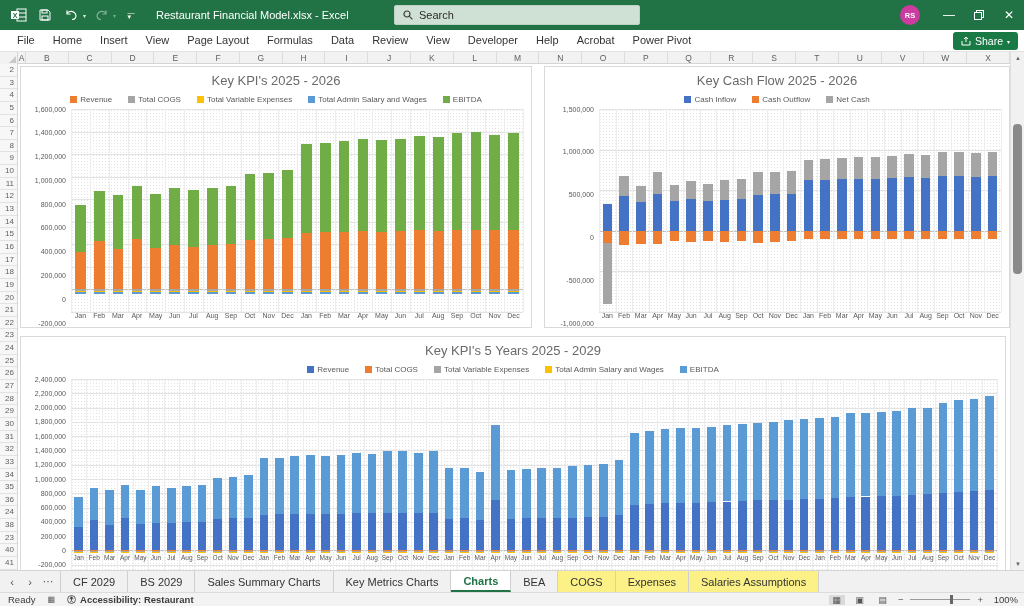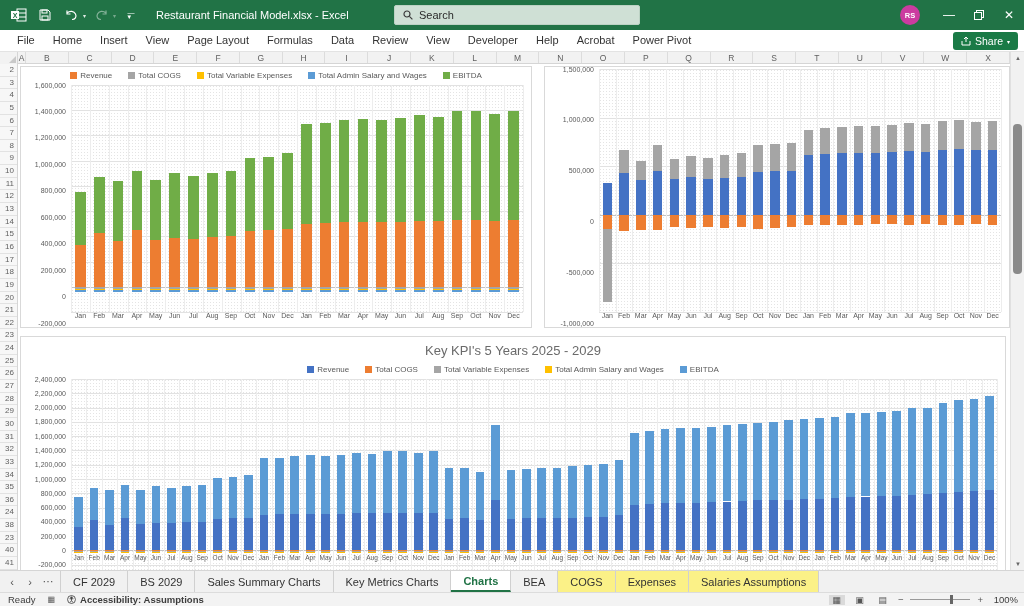--- a/index.html
+++ b/index.html
@@ -255,20 +255,21 @@
         <div class="row-h">35</div>
         <div class="row-h">36</div>
         <div class="row-h">24</div>
         <div class="row-h">38</div>
         <div class="row-h">23</div>
         <div class="row-h">40</div>
         <div class="row-h">41</div>
       </div>
 
     <div class="chart c1">
+      <div class="ch-title">Key KPI's 2025 - 2026</div>
       <div class="ch-legend">
           <span class="lg-item">
             <span class="lg-sw" style="background: rgb(237, 125, 49);"></span>
             <span>Revenue</span>
           </span>
           <span class="lg-item">
             <span class="lg-sw" style="background: rgb(165, 165, 165);"></span>
             <span>Total COGS</span>
           </span>
           <span class="lg-item">
@@ -479,20 +480,35 @@
               <span>Sep</span>
               <span>Oct</span>
               <span>Nov</span>
               <span>Dec</span>
             </div>
         </div>
       </div>
     </div>
 
     <div class="chart c2">
+      <div class="ch-title">Key Cash Flow 2025 - 2026</div>
+      <div class="ch-legend">
+          <span class="lg-item">
+            <span class="lg-sw" style="background: rgb(68, 114, 196);"></span>
+            <span>Cash Inflow</span>
+          </span>
+          <span class="lg-item">
+            <span class="lg-sw" style="background: rgb(237, 125, 49);"></span>
+            <span>Cash Outflow</span>
+          </span>
+          <span class="lg-item">
+            <span class="lg-sw" style="background: rgb(165, 165, 165);"></span>
+            <span>Net Cash</span>
+          </span>
+        </div>
       <div class="ch-body">
         <div class="ch-yaxis">
             <span class="ytick" style="top: calc(0% - 3.5px);">1,500,000</span>
             <span class="ytick" style="top: calc(20% - 3.5px);">1,000,000</span>
             <span class="ytick" style="top: calc(40% - 3.5px);">500,000</span>
             <span class="ytick" style="top: calc(60% - 3.5px);">0</span>
             <span class="ytick" style="top: calc(80% - 3.5px);">-500,000</span>
             <span class="ytick" style="top: calc(100% - 3.5px);">-1,000,000</span>
           </div>
         <div class="ch-plotwrap">
@@ -1147,21 +1163,21 @@
   <div class="statusbar">
     <div class="sb-left">
       <span>Ready</span>
       <span style="font-size:8px;color:#555">▦</span>
       <span class="sb-acc">
         <svg width="9" height="9" viewBox="0 0 10 10" fill="none" stroke="#3c3c3c" stroke-width="0.9">
             <circle cx="5" cy="5" r="4.4"></circle>
             <circle cx="5" cy="3" r="0.9" fill="#3c3c3c"></circle>
             <path d="M2.8 4.2 L7.2 4.2 M5 4.2 L5 6.2 M5 6.2 L3.6 8 M5 6.2 L6.4 8"></path>
           </svg>
-        <span>Accessibility: Assumptions</span>
+        <span>Accessibility: Restaurant</span>
       </span>
     </div>
     <div class="sb-right">
       <span class="sb-view sel">▦</span>
       <span class="sb-view">▣</span>
       <span class="sb-view">▤</span>
       <span style="color:#555">−</span>
       <span class="zoom-track">
           <span class="zoom-thumb"></span>
         </span>

